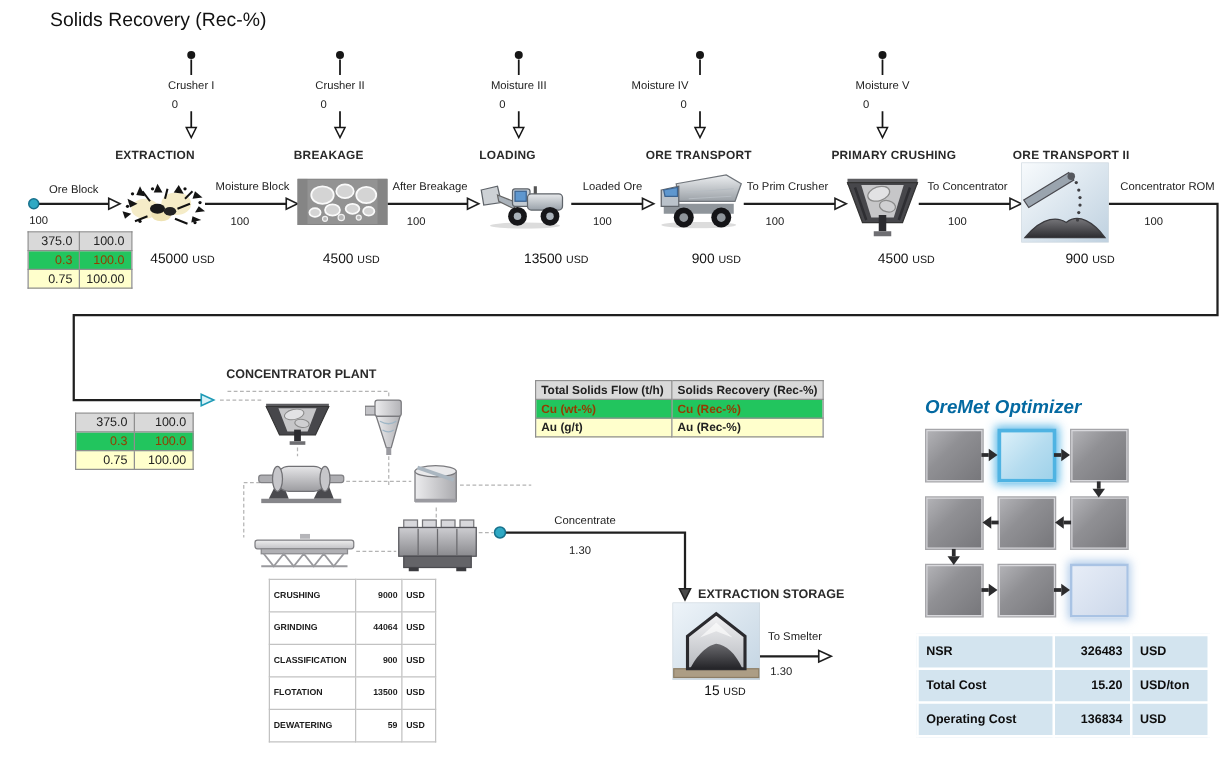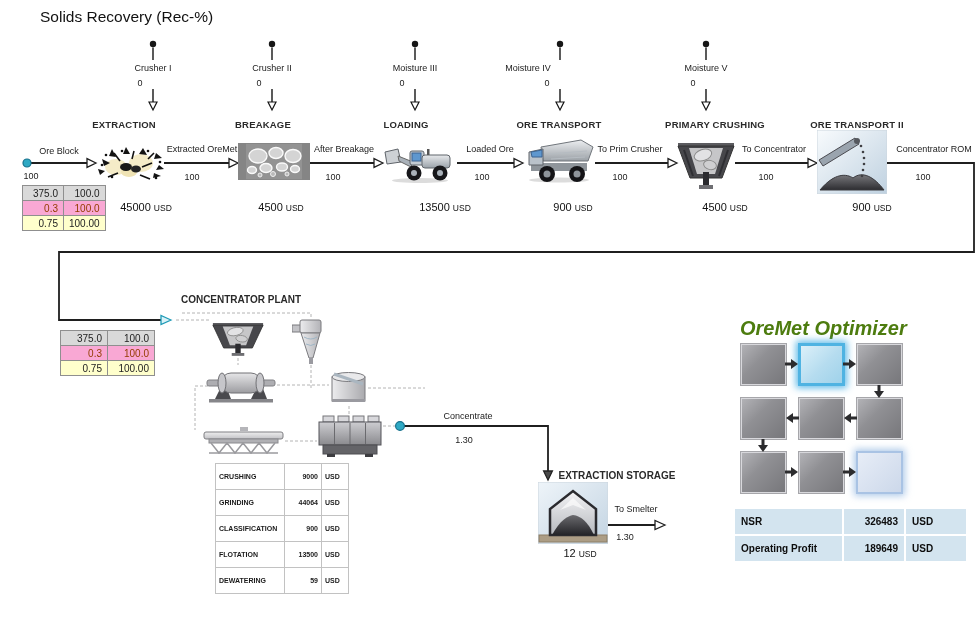--- a/index.html
+++ b/index.html
@@ -8,27 +8,27 @@
   .abs{position:absolute;}
   .lbl{position:absolute;font-size:9px;color:#222;white-space:nowrap;}
   .cx{transform:translateX(-50%);}
   .stage-name{position:absolute;transform:translateX(-50%);font-size:9.5px;font-weight:bold;
               color:#2a2a2a;white-space:nowrap;letter-spacing:.2px;}
   .cost{position:absolute;transform:translateX(-50%);font-size:11px;font-weight:normal;
         color:#111;white-space:nowrap;}
   .cost .cur{font-size:8.5px;margin-left:3px;}
   .title{position:absolute;left:40px;top:8px;font-size:15.5px;color:#111;}
   .plant-title{position:absolute;transform:translateX(-50%);font-size:10px;font-weight:bold;color:#2a2a2a;white-space:nowrap;}
-  .opt-title{position:absolute;font-size:20px;font-weight:bold;font-style:italic;color:#4d7c0f;white-space:nowrap;}
+  .opt-title{position:absolute;font-size:15px;font-weight:bold;font-style:italic;color:#0369a1;white-space:nowrap;}
 
   table.tbl{position:absolute;border-collapse:collapse;background:#fff;border:1px solid #555;}
   table.tbl td{border:1px solid #8f8f8f;font-size:10px;padding:0 5px;text-align:right;
                height:14px;white-space:nowrap;}
   tr.r-gray td{background:#d9d9d9;color:#222;}
-  tr.r-orange td{background:#f9a8d4;color:#943c00;}
+  tr.r-orange td{background:#22c55e;color:#943c00;}
   tr.r-yellow td{background:#ffffcc;color:#222;}
 
   table.legend{position:absolute;border-collapse:collapse;border:1px solid #555;}
   table.legend td{border:1px solid #8f8f8f;font-size:9.5px;font-weight:bold;padding:1px 4px;
                   text-align:left;white-space:nowrap;height:12px;}
 
   table.costtbl{position:absolute;border-collapse:collapse;background:#fff;border:1px solid #444;}
   table.costtbl td{border:1px solid #c2c2c2;font-size:7px;font-weight:bold;color:#1a1a1a;
                    height:25px;padding:0 3px;white-space:nowrap;}
   table.costtbl td.v{text-align:right;}
@@ -137,21 +137,21 @@
 
   <div class="stage-name" style="left:124px;top:119px">EXTRACTION</div>
   <div class="stage-name" style="left:263px;top:119px">BREAKAGE</div>
   <div class="stage-name" style="left:406px;top:119px">LOADING</div>
   <div class="stage-name" style="left:559px;top:119px">ORE TRANSPORT</div>
   <div class="stage-name" style="left:715px;top:119px">PRIMARY CRUSHING</div>
   <div class="stage-name" style="left:857px;top:119px">ORE TRANSPORT II</div>
 
   <div class="lbl cx" style="left:59px;top:146px">Ore Block</div>
   <div class="lbl cx" style="left:31px;top:171px">100</div>
-  <div class="lbl cx" style="left:202px;top:144px">Extracted OreMet</div>
+  <div class="lbl cx" style="left:202px;top:144px">Moisture Block</div>
   <div class="lbl cx" style="left:192px;top:172px">100</div>
   <div class="lbl cx" style="left:344px;top:144px">After Breakage</div>
   <div class="lbl cx" style="left:333px;top:172px">100</div>
   <div class="lbl cx" style="left:490px;top:144px">Loaded Ore</div>
   <div class="lbl cx" style="left:482px;top:172px">100</div>
   <div class="lbl cx" style="left:630px;top:144px">To Prim Crusher</div>
   <div class="lbl cx" style="left:620px;top:172px">100</div>
   <div class="lbl cx" style="left:774px;top:144px">To Concentrator</div>
   <div class="lbl cx" style="left:766px;top:172px">100</div>
   <div class="lbl cx" style="left:934px;top:144px">Concentrator ROM</div>
@@ -450,20 +450,36 @@
           <rect x="51" y="2" width="11" height="6"></rect>
       </g>
       <rect x="2" y="8" width="62" height="23" fill="url(#g-flo)" stroke="#55555a"></rect>
       <path d="M17.5 9 V30 M33 9 V30 M48.5 9 V30" stroke="#6a6a6e" fill="none"></path>
       <rect x="6" y="31" width="54" height="9" fill="#646468" stroke="#4c4c50"></rect>
       <rect x="10" y="40" width="8" height="3" fill="#3c3c40"></rect>
       <rect x="48" y="40" width="8" height="3" fill="#3c3c40"></rect>
     </svg>
   </div>
 
+  <table class="legend" style="left:428px;top:304px">
+    <tbody>
+        <tr class="r-gray">
+          <td style="width:100px">Total Solids Flow (t/h)</td>
+          <td style="width:108px">Solids Recovery (Rec-%)</td>
+        </tr>
+    <tr class="r-orange">
+          <td>Cu (wt-%)</td>
+          <td>Cu (Rec-%)</td>
+        </tr>
+    <tr class="r-yellow">
+          <td>Au (g/t)</td>
+          <td>Au (Rec-%)</td>
+        </tr>
+  </tbody>
+    </table>
 
   <div class="lbl cx" style="left:468px;top:411px">Concentrate</div>
   <div class="lbl cx" style="left:464px;top:435px">1.30</div>
 
   <div class="plant-title" style="left:617px;top:470px">EXTRACTION STORAGE</div>
   <div class="abs" style="left:538px;top:482px">
     <svg width="70" height="62" viewBox="0 0 70 62">
       <defs>
         <linearGradient id="g-stbg" x1="0" y1="0" x2="1" y2="1">
           <stop offset="0" stop-color="#eef4f9"></stop>
@@ -481,21 +497,21 @@
       <rect x="0" y="0" width="70" height="62" fill="url(#g-stbg)" stroke="#ccd6de"></rect>
       <rect x="1" y="53" width="68" height="7" fill="#ac9d85" stroke="#8d7e66"></rect>
       <polygon points="12,53 12,27 35,9 58,27 58,53" fill="url(#g-house)" stroke="#2a2a2e" stroke-width="2.5"></polygon>
       <polygon points="22,28 35,16 48,28 35,23" fill="#fdfdfe" opacity="0.65"></polygon>
       <path d="M14 53 C22 38 30 34 35 33 C43 34 50 40 56 53 Z" fill="url(#g-hpile)"></path>
     </svg>
   </div>
   <div class="lbl cx" style="left:636px;top:504px">To Smelter</div>
   <div class="lbl cx" style="left:625px;top:532px">1.30</div>
   <div class="cost" style="left:580px;top:547px">
-    <span>12</span><span class="cur">USD</span>
+    <span>15</span><span class="cur">USD</span>
   </div>
 
 
   <table class="costtbl" style="left:215px;top:463px">
     <tbody>
         <tr>
           <td style="width:62px">CRUSHING</td>
           <td class="v" style="width:30px">9000</td>
           <td style="width:20px">USD</td>
         </tr>
@@ -584,20 +600,25 @@
     </div>
 
   <table class="res" style="left:733px;top:507px">
     <tbody>
         <tr>
           <td style="width:95px">NSR</td>
           <td class="v" style="width:48px">326483</td>
           <td style="width:48px">USD</td>
         </tr>
     <tr>
-          <td>Operating Profit</td>
-          <td class="v">189649</td>
+          <td>Total Cost</td>
+          <td class="v">15.20</td>
+          <td>USD/ton</td>
+        </tr>
+    <tr>
+          <td>Operating Cost</td>
+          <td class="v">136834</td>
           <td>USD</td>
         </tr>
   </tbody>
     </table>
 
 </div>
 
 </body></html>

